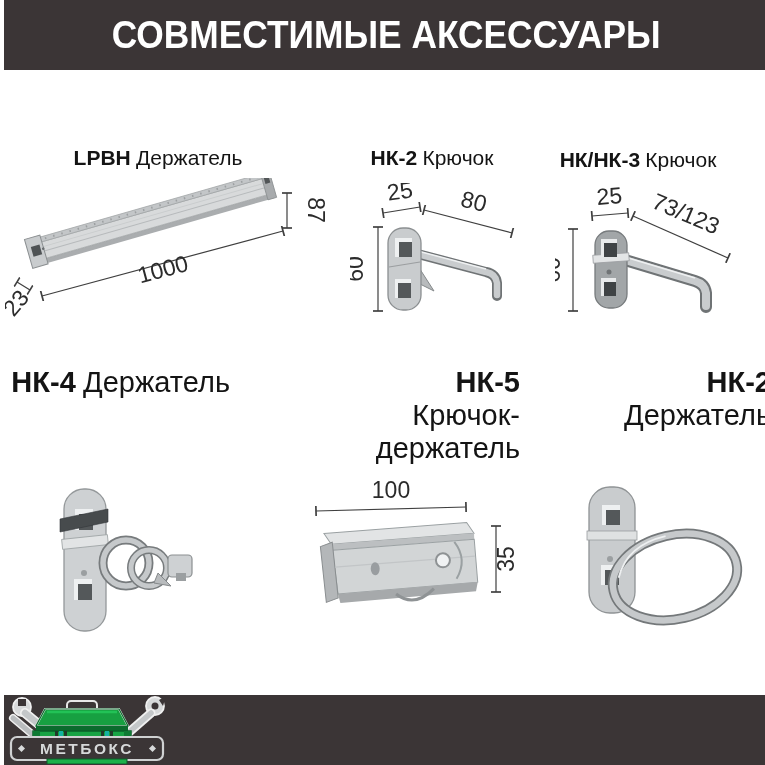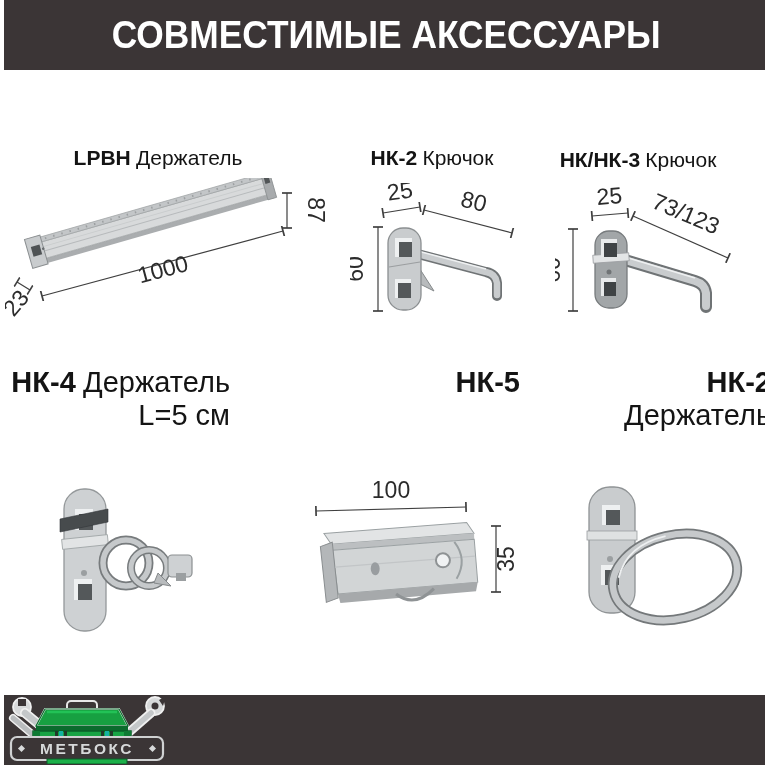--- a/index.html
+++ b/index.html
@@ -130,25 +130,25 @@
     <text class="dim" transform="translate(55,21) rotate(-5)" text-anchor="middle">25</text>
     <line class="dl" x1="78" y1="33" x2="173" y2="75" marker-start="url(#tkC)" marker-end="url(#tkC)"></line>
     <text class="dim" transform="translate(128,38) rotate(23)" text-anchor="middle">73/123</text>
     <line class="dl" x1="18" y1="46" x2="18" y2="128" marker-start="url(#tkC)" marker-end="url(#tkC)"></line>
     <text class="dim" transform="translate(5,87) rotate(-90)" text-anchor="middle">60</text>
   </g>
 </svg>
 
 <div class="p-label r2" style="left:10px; top:366px; width:220px;">
   <span class="line"><span class="code">НК-4</span><span>Держатель</span></span>
-  <span class="line">L=5 см</span>
 </div>
 
 <div class="p-label r2" style="left:300px; top:366px; width:220px;">
   <span class="line"><span class="code solo">НК-5</span></span>
+  <span class="line">Крючок-держатель</span>
 </div>
 
 <div class="p-label r2" style="left:551px; top:366px; width:220px;">
   <span class="line"><span class="code solo">НК-2</span></span>
   <span class="line">Держатель</span>
 </div>
 
 <svg class="draw" style="left:42px; top:473px;" width="185" height="165" viewBox="0 0 185 165">
   <g>
     <rect x="22" y="16" width="42" height="142" rx="20" fill="#ced1d3" stroke="#94989a" stroke-width="1.3"></rect>

